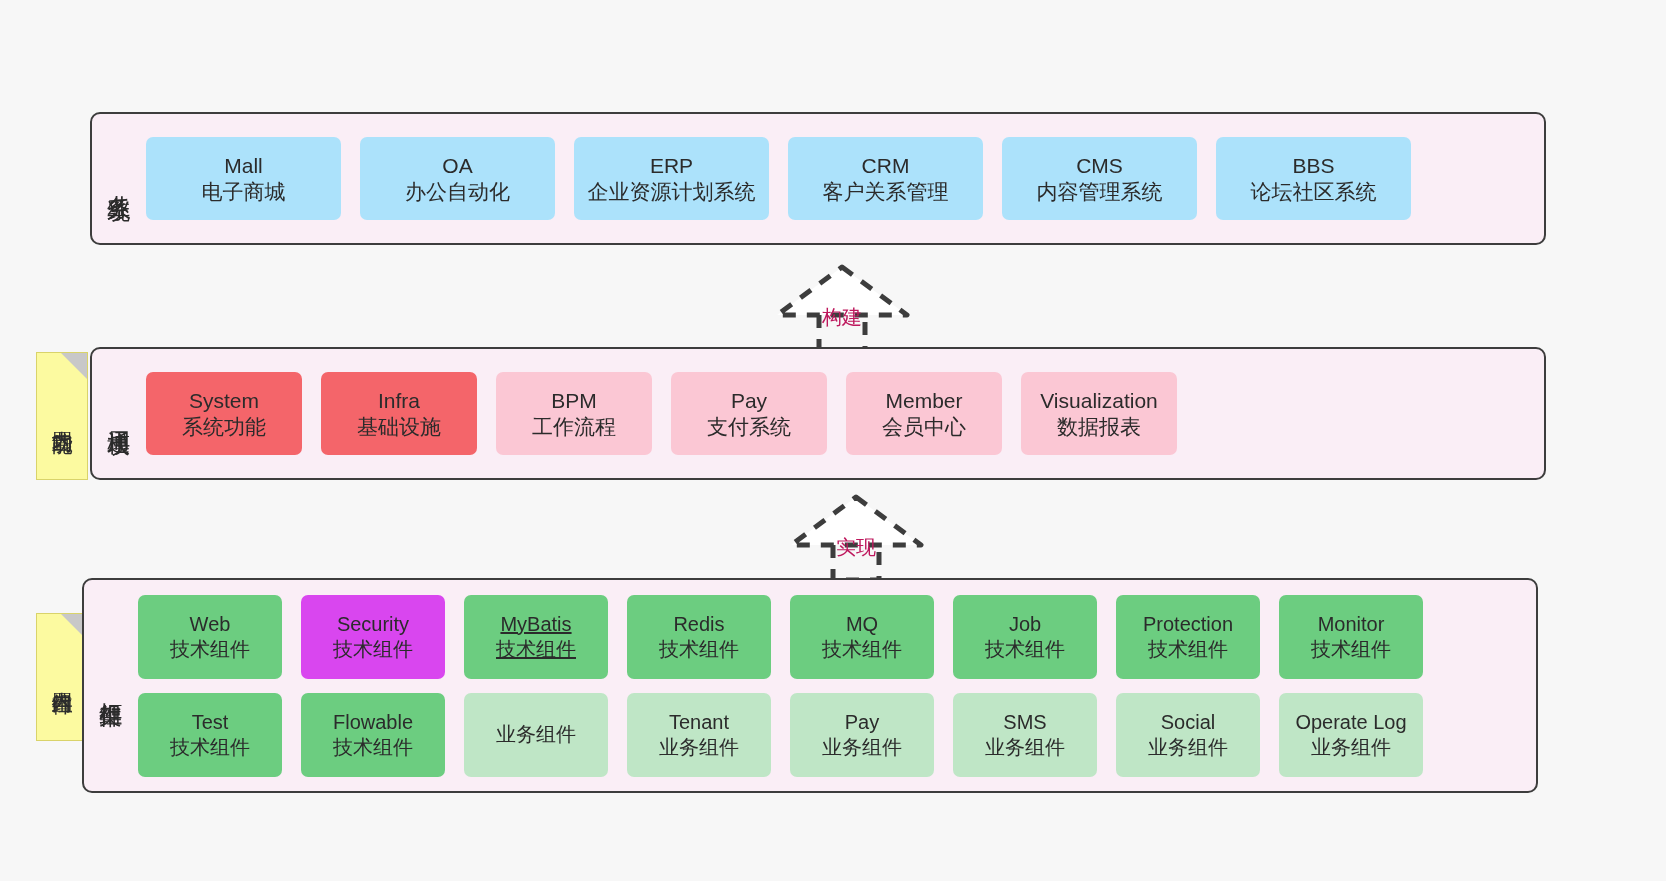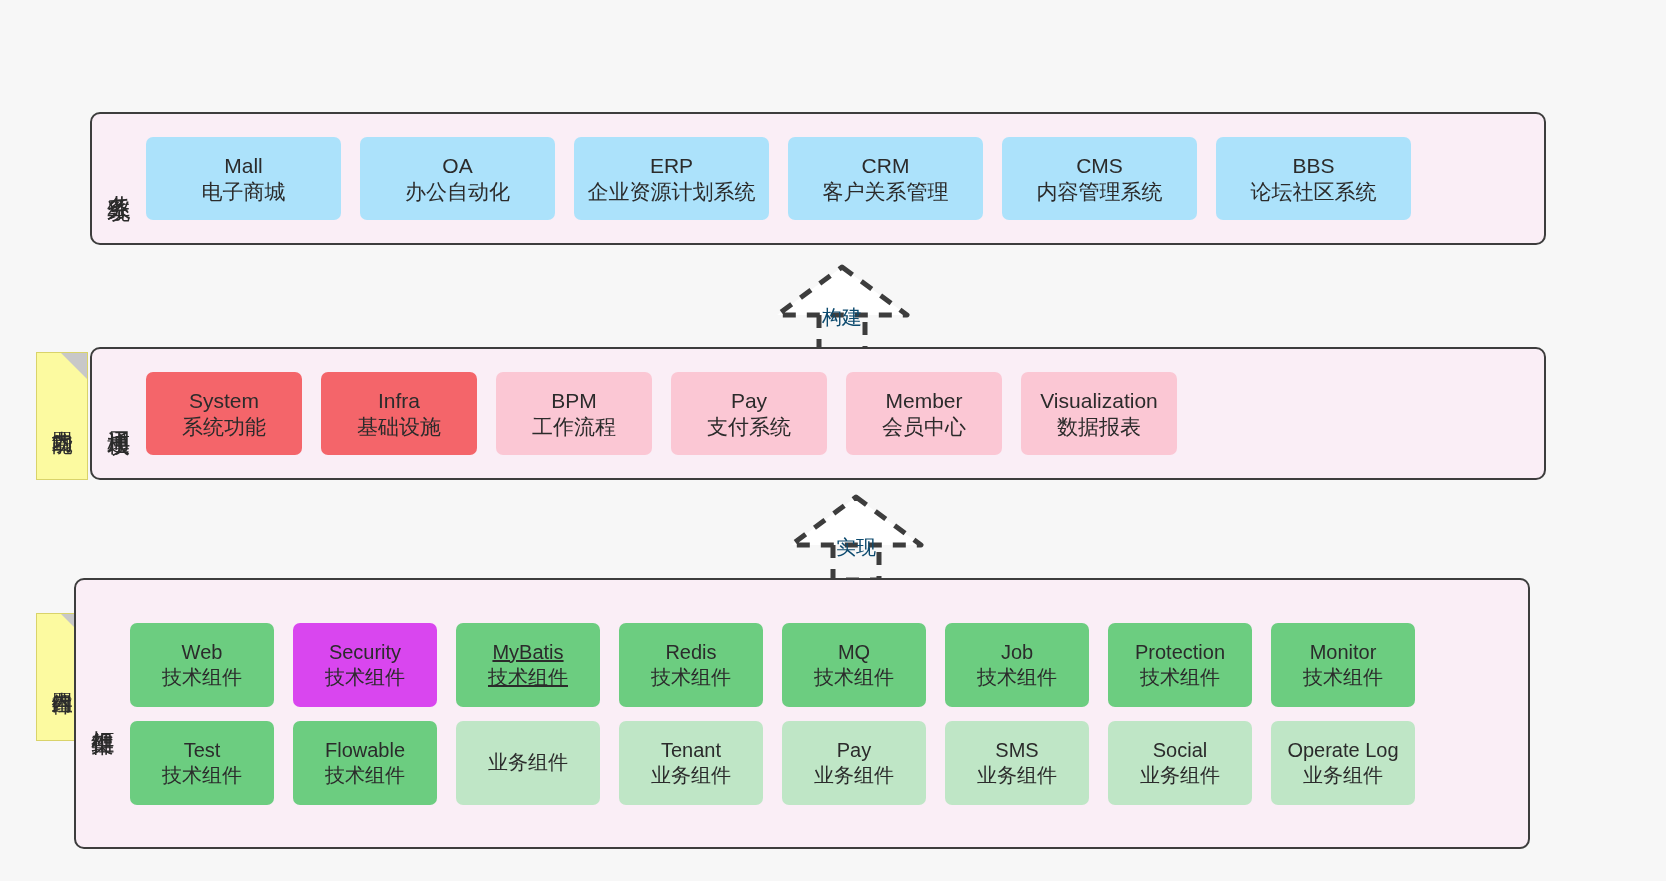--- a/index.html
+++ b/index.html
@@ -118,21 +118,21 @@
     width: 160px;
     height: 100px;
   }
   .arrow svg { display: block; overflow: visible; }
   .arrow-label {
     position: absolute;
     left: 50%;
     transform: translateX(-50%);
     top: 42px;
     font-size: 20px;
-    color: #0c4a6e;
+    color: #be185d;
     background: transparent;
     white-space: nowrap;
   }
 </style>
 </head>
 <body>
 
 <div id="canvas">
 
   <div class="layer" id="layer-business" style="left:90px; top:112px; width:1456px; height:133px;">
@@ -232,21 +232,21 @@
       <path d="M57 53 L57 88 L103 88 L103 53" fill="none" stroke="#3d3d3d" stroke-width="5" stroke-dasharray="13,11"></path>
     </svg>
     <span class="arrow-label">实现</span>
   </div>
 
   <div class="note" style="left:36px; top:613px; width:52px; height:128px;">
     <span class="fold"></span>
     <span>内置组件</span>
   </div>
 
-  <div class="layer" id="layer-framework" style="left:74px; top:578px; width:1456px; height:271px;">
+  <div class="layer" id="layer-framework" style="left:82px; top:578px; width:1456px; height:215px;">
     <div class="layer-title">框架组件</div>
     <div class="layer-body">
 
       <div class="row fw-row">
         <div class="node" style="background:#6ccd80;">
           <span class="ntitle">Web</span>
           <span class="nsub">技术组件</span>
         </div>
         <div class="node" style="background:#d946ef;">
           <span class="ntitle">Security</span>

